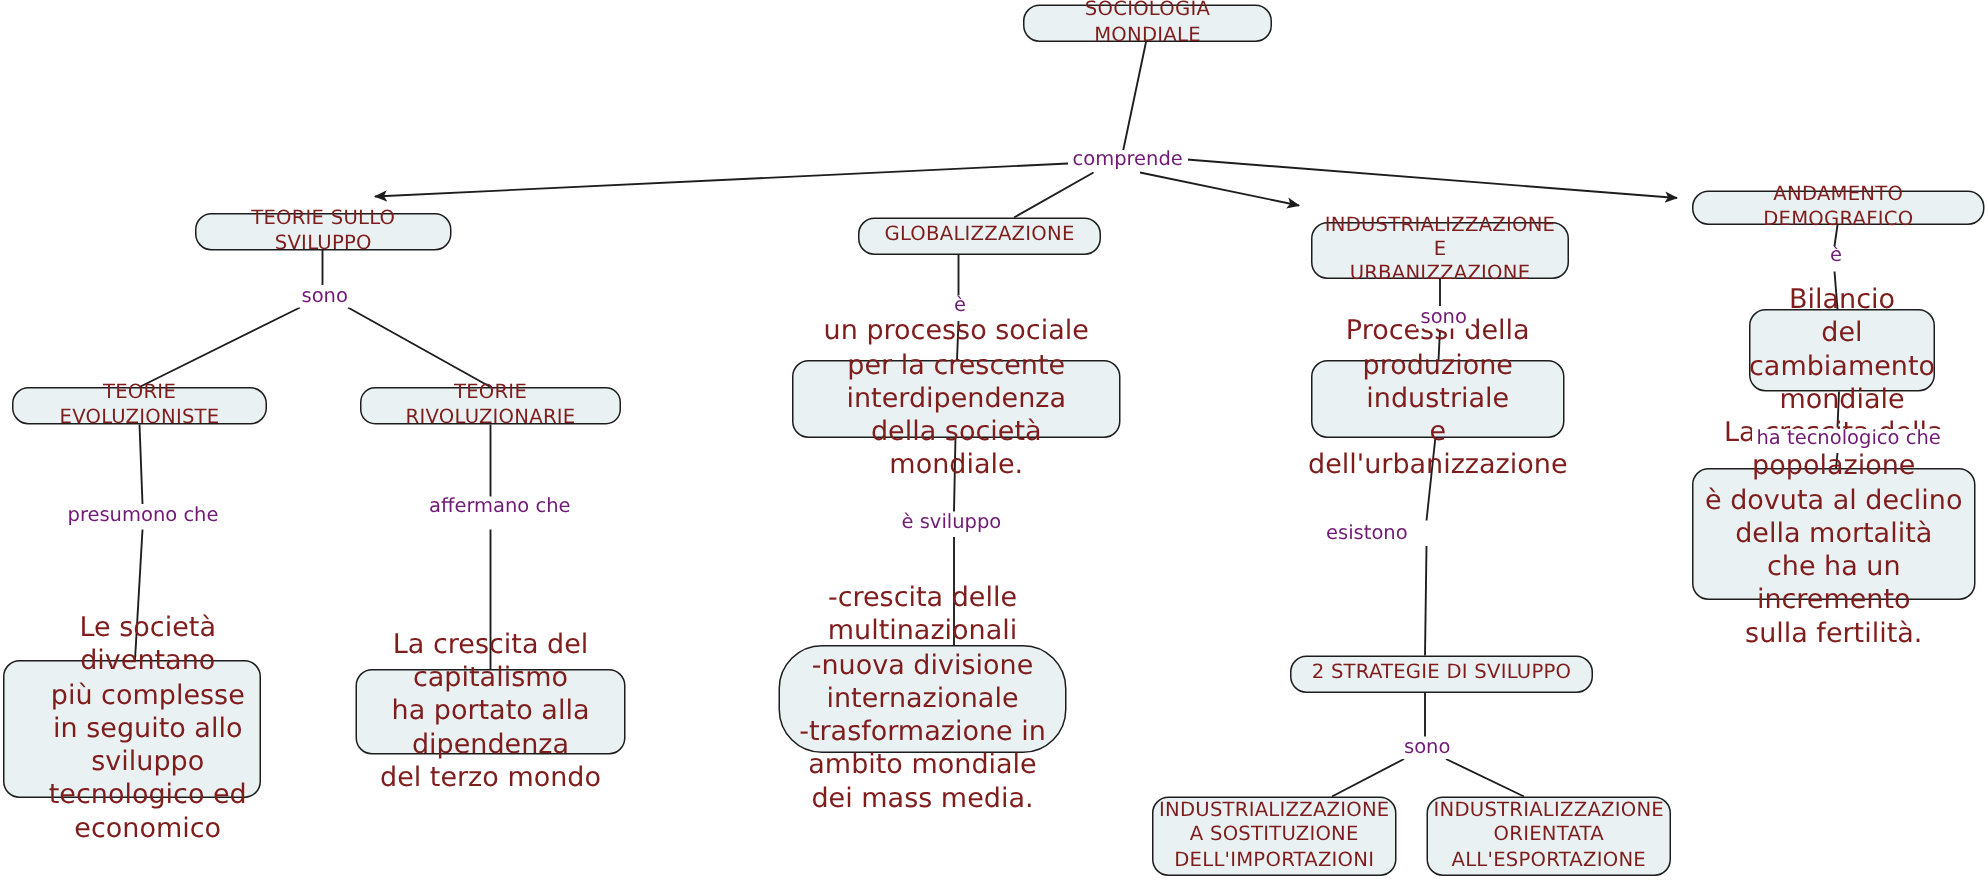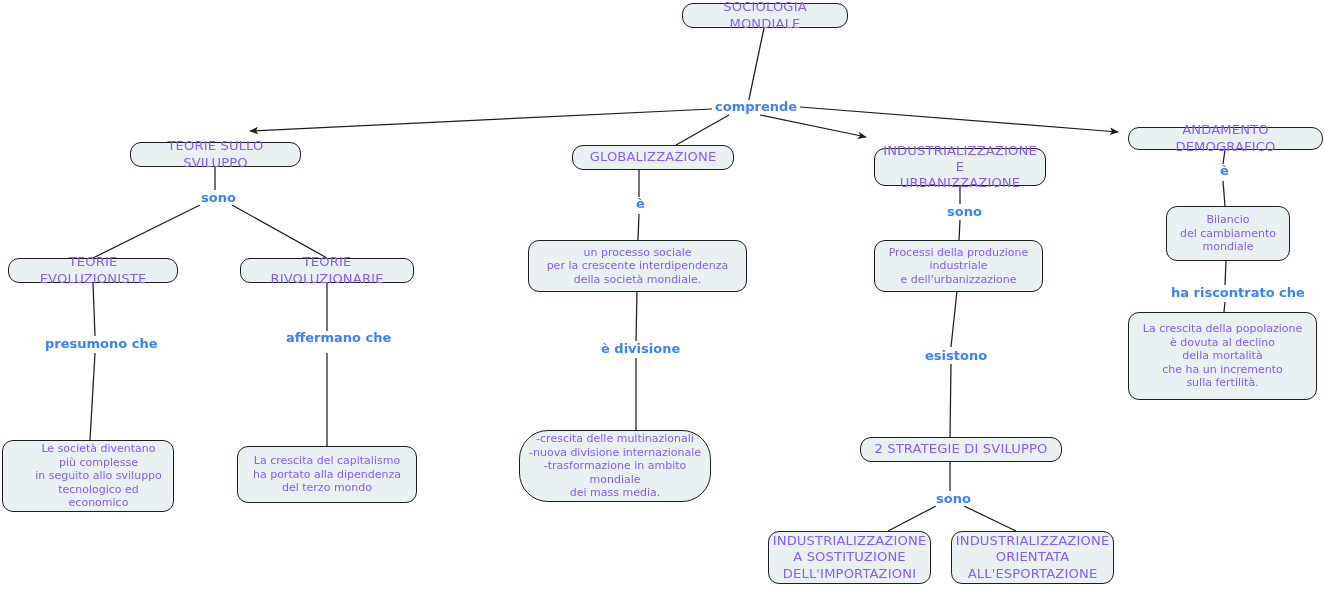--- a/index.html
+++ b/index.html
@@ -30,44 +30,43 @@
   .node {
     position: absolute;
     box-sizing: border-box;
     background: #e9f1f3;
     border: 1.3px solid #1d1d1d;
     border-radius: 11px;
     display: flex;
     align-items: center;
     justify-content: center;
     text-align: center;
-    color: #8b5cf6;
+    color: #7f1d1d;
     line-height: 1.24;
     white-space: pre-line;
     padding: 2px 7px;
     z-index: 3;
   }
   .node.concept {
     font-size: 13.1px;
     letter-spacing: 0.15px;
   }
   .node.detail {
-    font-size: 11px;
+    font-size: 18px;
   }
   .linklabel {
     position: absolute;
-    color: #3b82f6;
+    color: #701a75;
     font-size: 13px;
     background: #ffffff;
     padding: 0 3px;
     white-space: nowrap;
     text-align: center;
     line-height: 1.1;
     z-index: 4;
-    font-weight: bold;
   }
 </style>
 </head>
 <body>
 
 <div id="canvas">
 
   <svg id="edges" viewBox="0 0 1325 589" xmlns="http://www.w3.org/2000/svg">
     <defs>
       <marker id="arrow" viewBox="0 0 10 10" refX="9.2" refY="5" markerWidth="7" markerHeight="7" orient="auto-start-reverse">
@@ -122,21 +121,21 @@
 
   <div class="node concept" style="left:874px; top:148px; width:172px; height:38px;">INDUSTRIALIZZAZIONE E
 URBANIZZAZIONE</div>
 
   <div class="node concept" style="left:1128px; top:127px; width:195px; height:23px;">ANDAMENTO DEMOGRAFICO</div>
 
   <div class="node concept" style="left:8px; top:258px; width:170px; height:25px;">TEORIE EVOLUZIONISTE</div>
 
   <div class="node concept" style="left:240px; top:258px; width:174px; height:25px;border-radius:10px;">TEORIE RIVOLUZIONARIE</div>
 
-  <div class="node detail" style="left:2px; top:440px; width:172px; height:72px;padding-left:28px;">Le società diventano
+  <div class="node detail" style="left:2px; top:440px; width:172px; height:92px;padding-left:28px;">Le società diventano
 più complesse
 in seguito allo sviluppo
 tecnologico ed economico</div>
 
   <div class="node detail" style="left:237px; top:446px; width:180px; height:57px;">La crescita del capitalismo
 ha portato alla dipendenza
 del terzo mondo</div>
 
   <div class="node detail" style="left:528px; top:240px; width:219px; height:52px;text-align:center;">un processo sociale
 per la crescente interdipendenza
@@ -174,25 +173,25 @@
   <div class="linklabel" style="left:712px; top:100px;">comprende</div>
 
   <div class="linklabel" style="left:198px; top:191px;">sono</div>
 
   <div class="linklabel" style="left:42px; top:337px;">presumono che</div>
 
   <div class="linklabel" style="left:283px; top:331px;">affermano che</div>
 
   <div class="linklabel" style="left:633px; top:197px;">è</div>
 
-  <div class="linklabel" style="left:598px; top:342px;">è divisione</div>
+  <div class="linklabel" style="left:598px; top:342px;">è sviluppo</div>
 
   <div class="linklabel" style="left:944px; top:205px;">sono</div>
 
-  <div class="linklabel" style="left:922px; top:349px;">esistono</div>
+  <div class="linklabel" style="left:881px; top:349px;">esistono</div>
 
   <div class="linklabel" style="left:933px; top:492px;">sono</div>
 
   <div class="linklabel" style="left:1217px; top:164px;">è</div>
 
-  <div class="linklabel" style="left:1168px; top:286px;">ha riscontrato che</div>
+  <div class="linklabel" style="left:1168px; top:286px;">ha tecnologico che</div>
 
 </div>
 
 </body></html>

